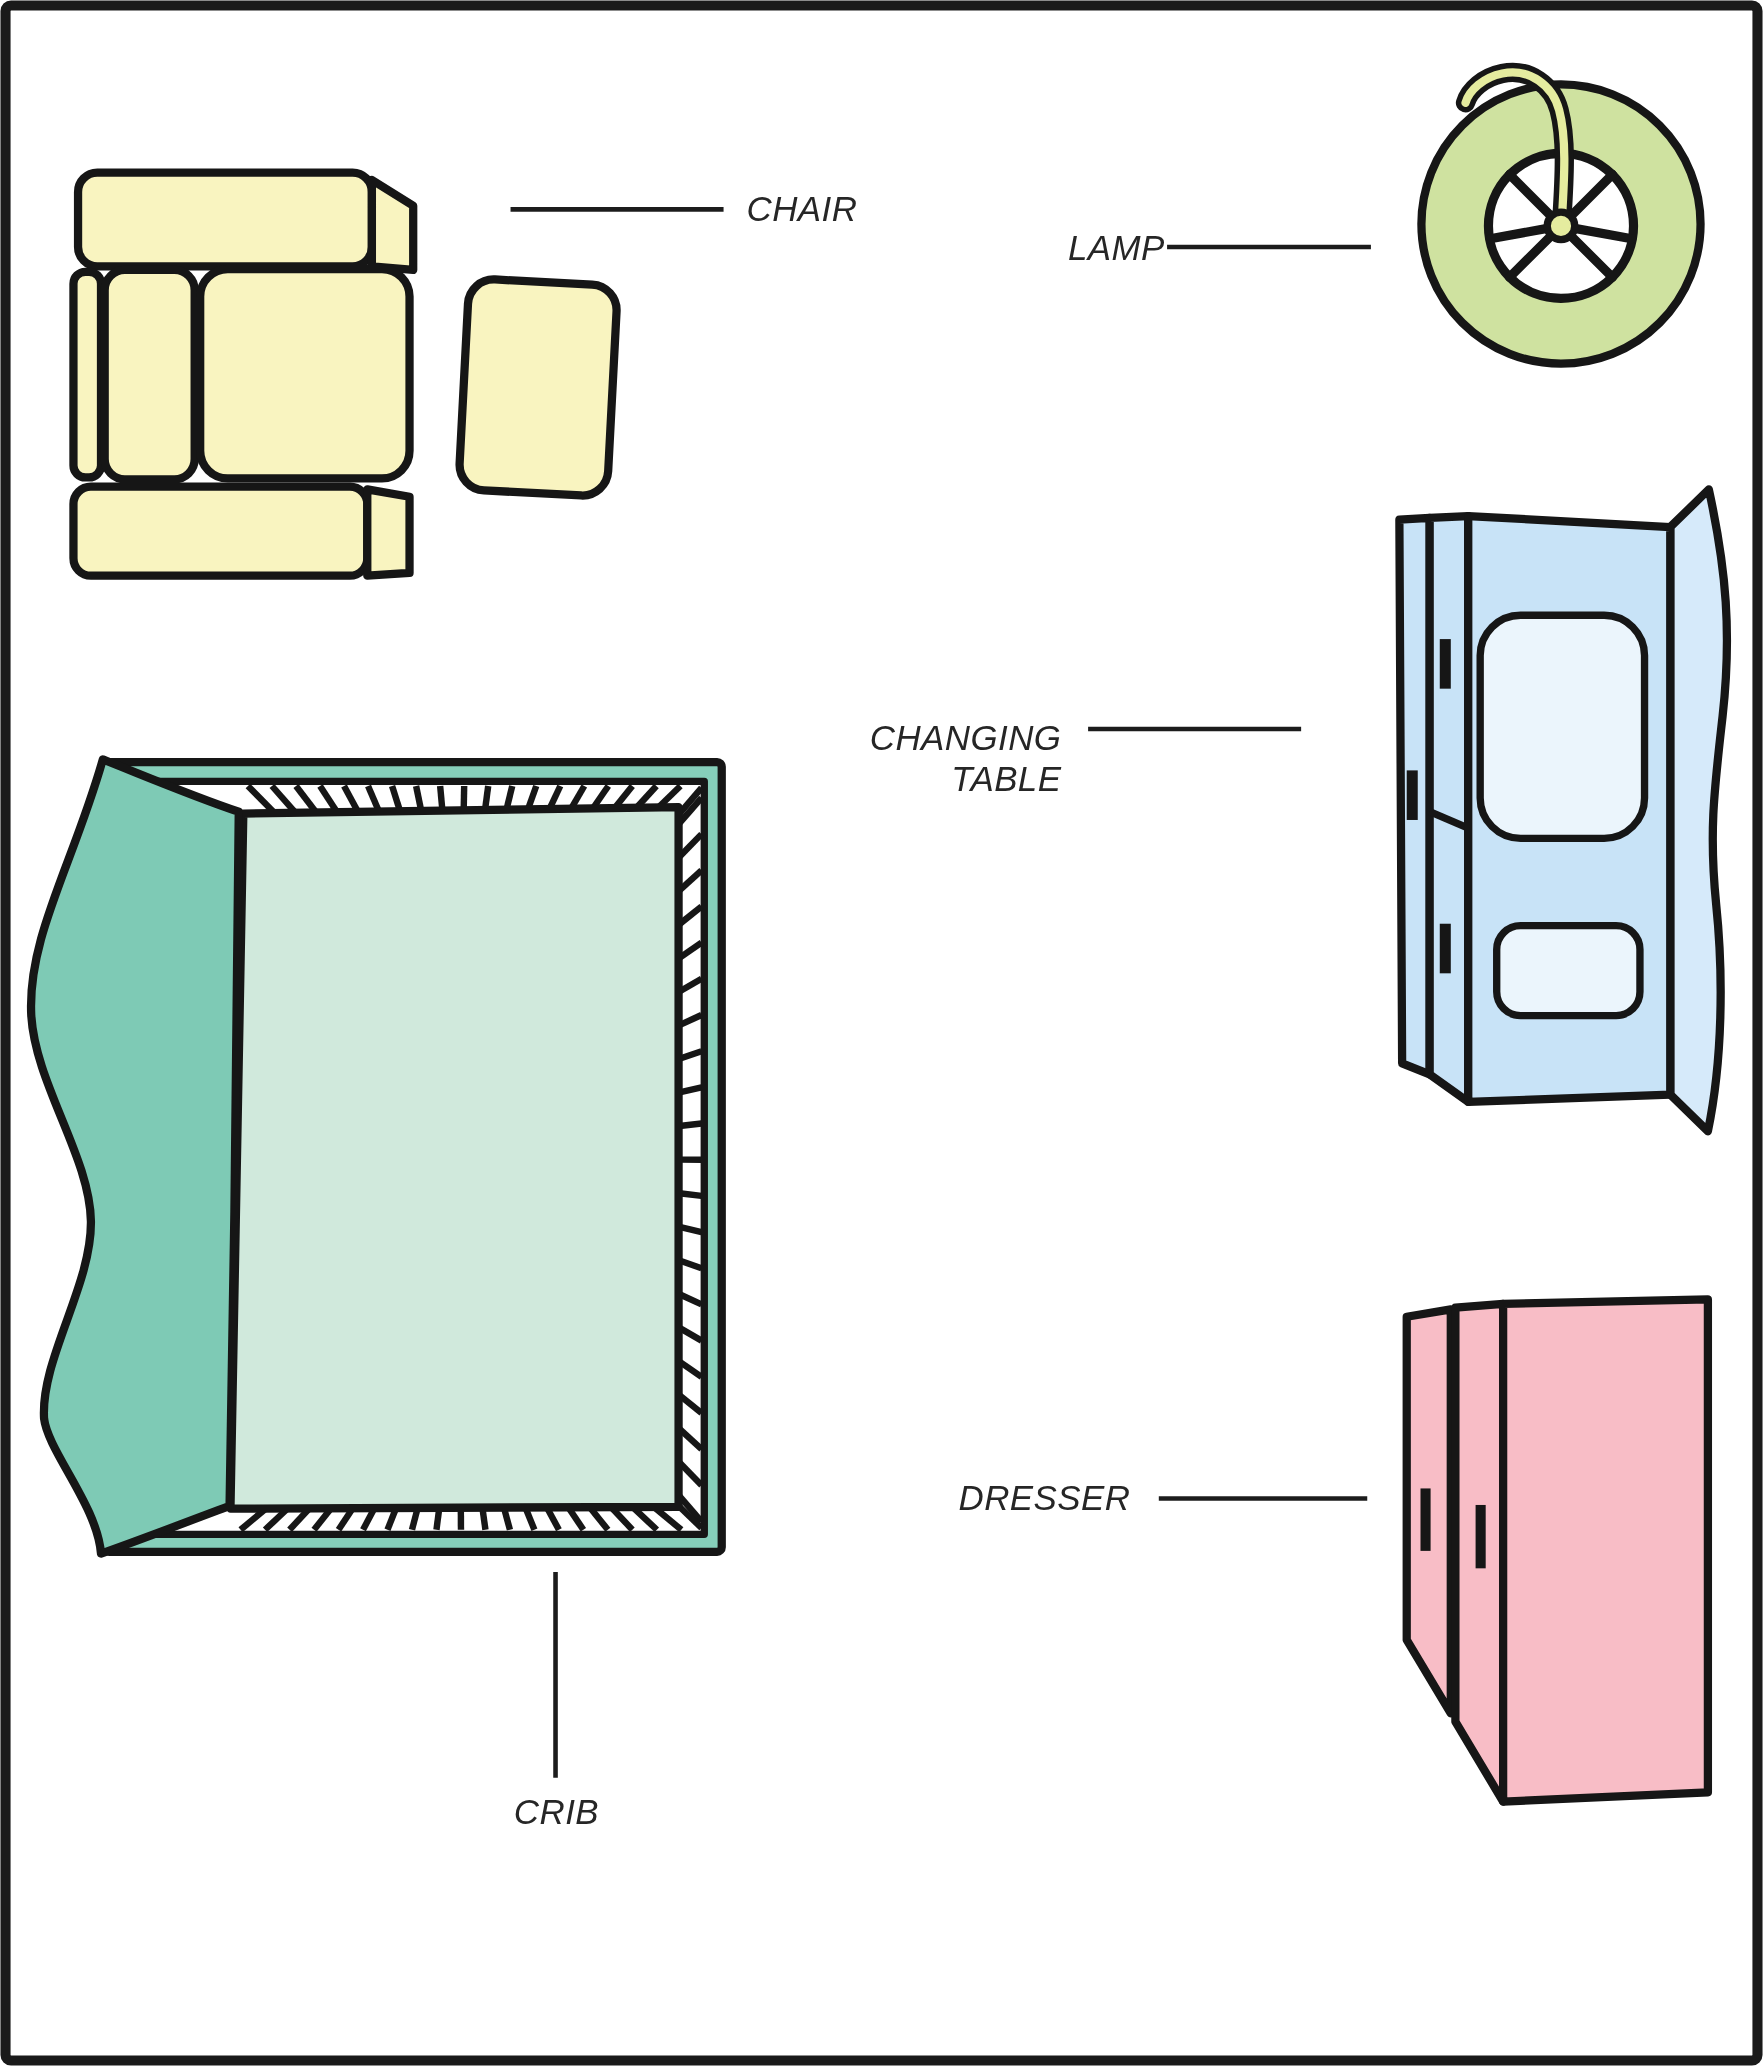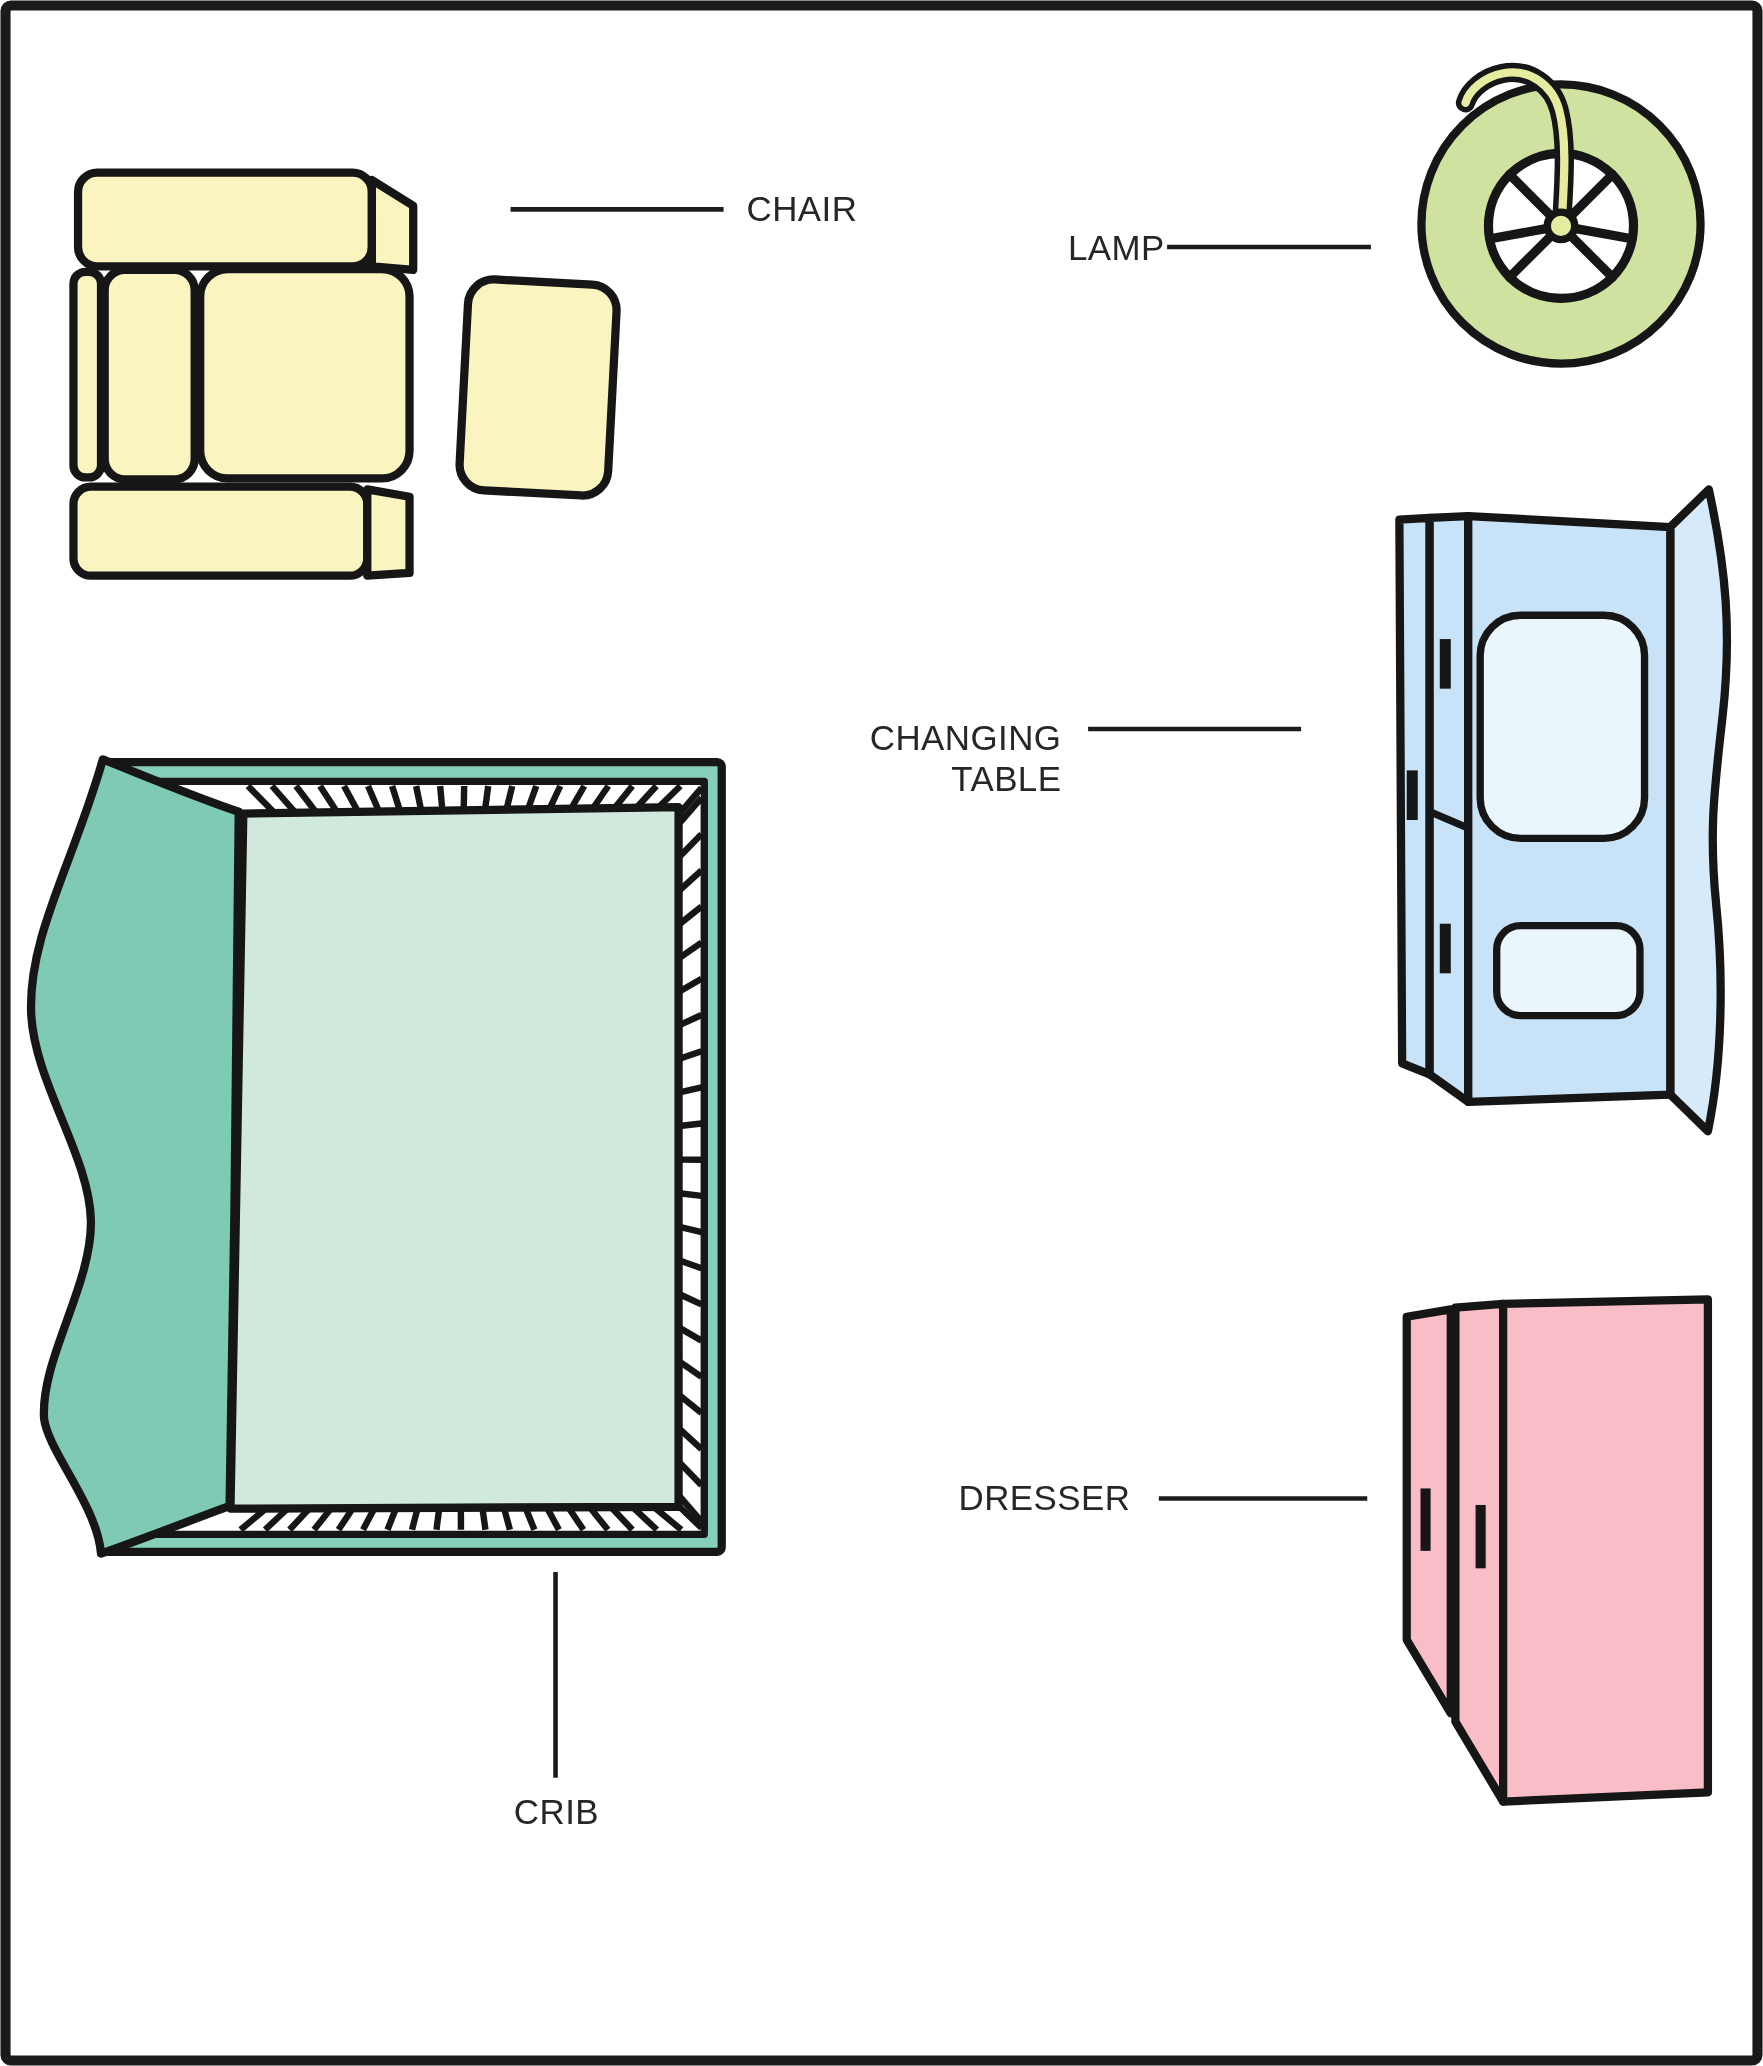--- a/index.html
+++ b/index.html
@@ -1,16 +1,16 @@
 <!DOCTYPE html>
 <html style="font-size:14.7px"><head>
 <meta charset="utf-8">
 <style>
   html, body { margin: 0; padding: 0; background: #ffffff; }
-  .stage { width: 1763px; height: 2066px; position: relative; }
+  .stage { width: 1763px; height: 2066px; position: relative; font-style: italic; }
   svg { display: block; }
   .outline { stroke: #161616; stroke-linejoin: round; }
   .label {
     font-family: "Liberation Sans", sans-serif;
     font-size: 38px;
     letter-spacing: 0.5px;
     fill: #262626;
   }
   .leader { stroke: #1c1c1c; stroke-width: 5; }
 </style>

